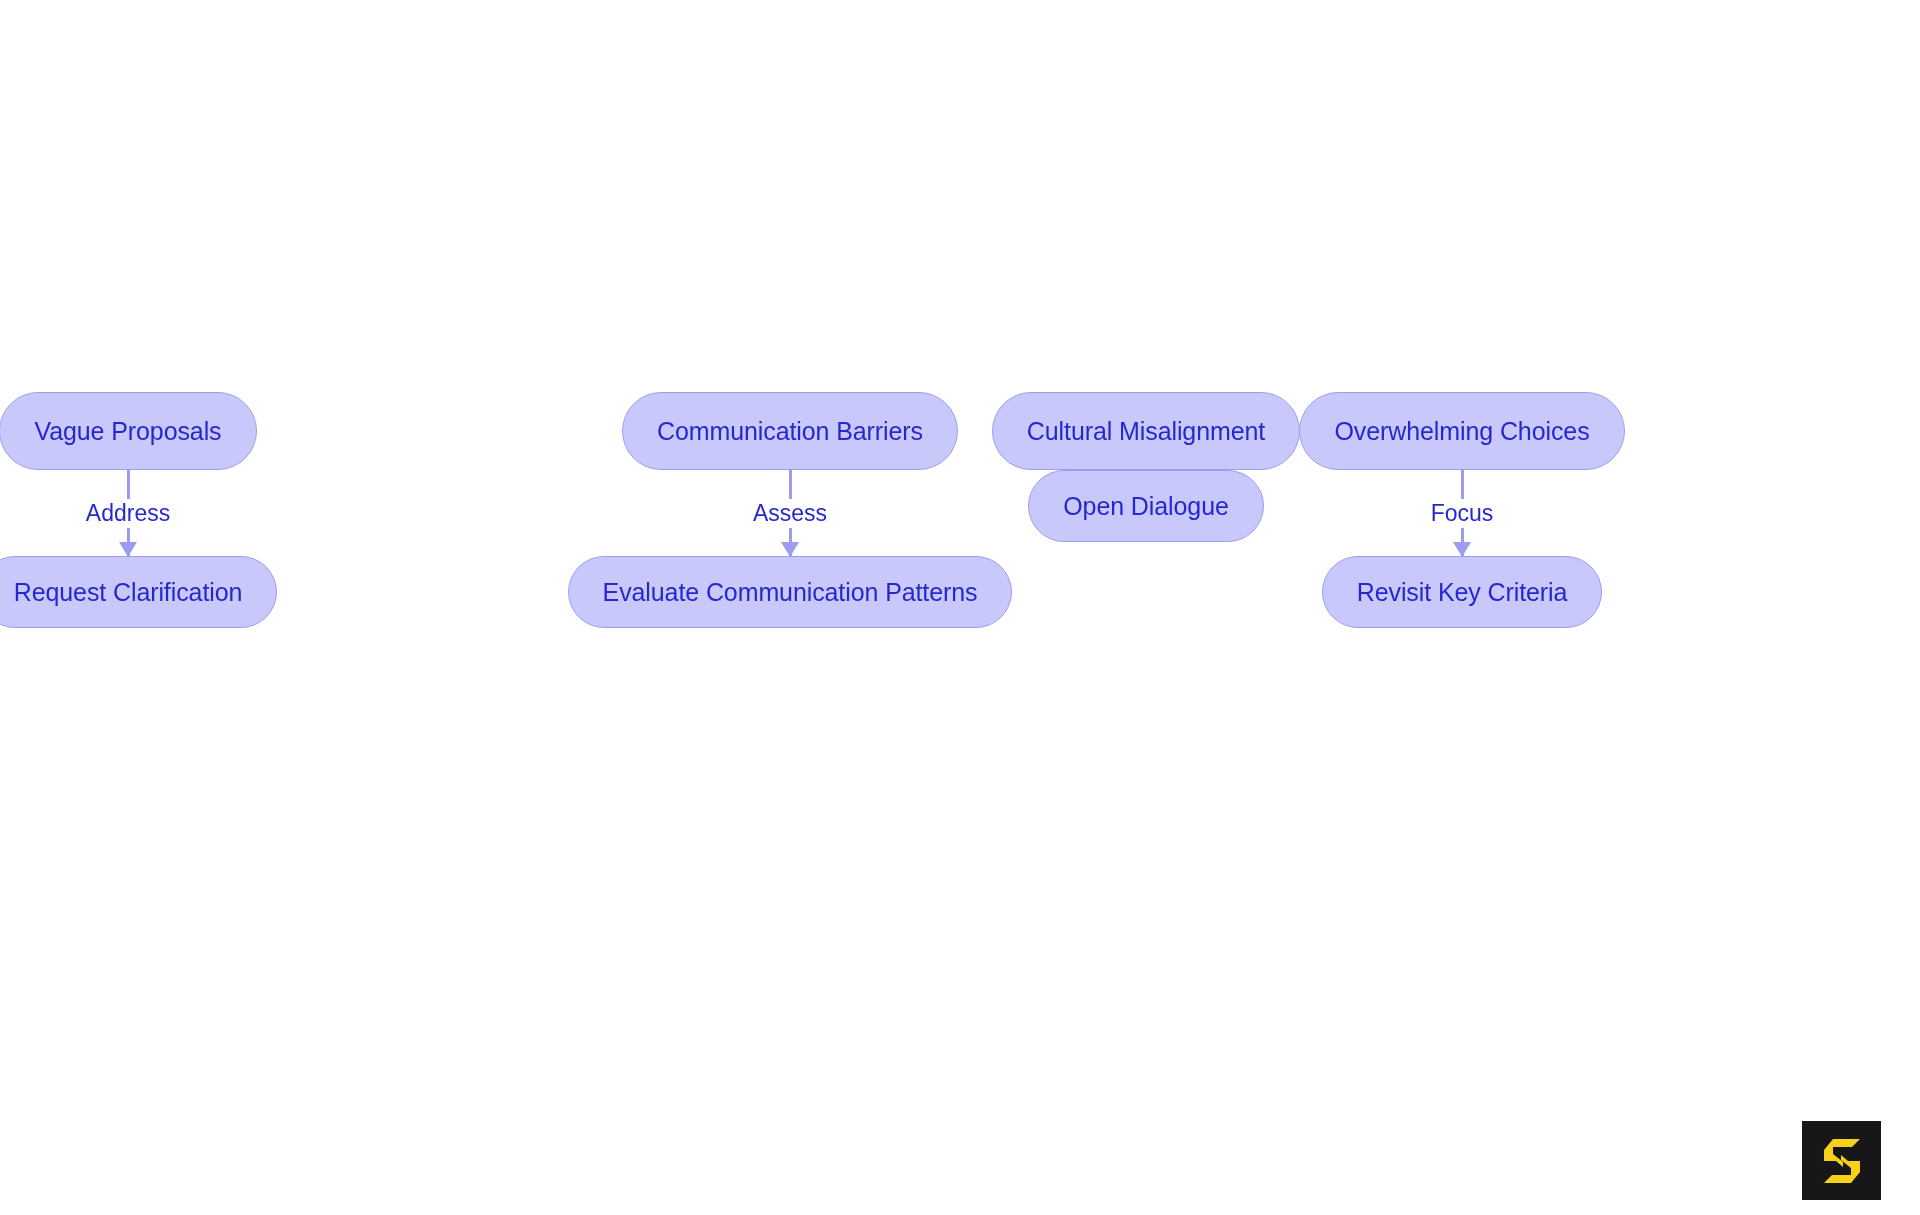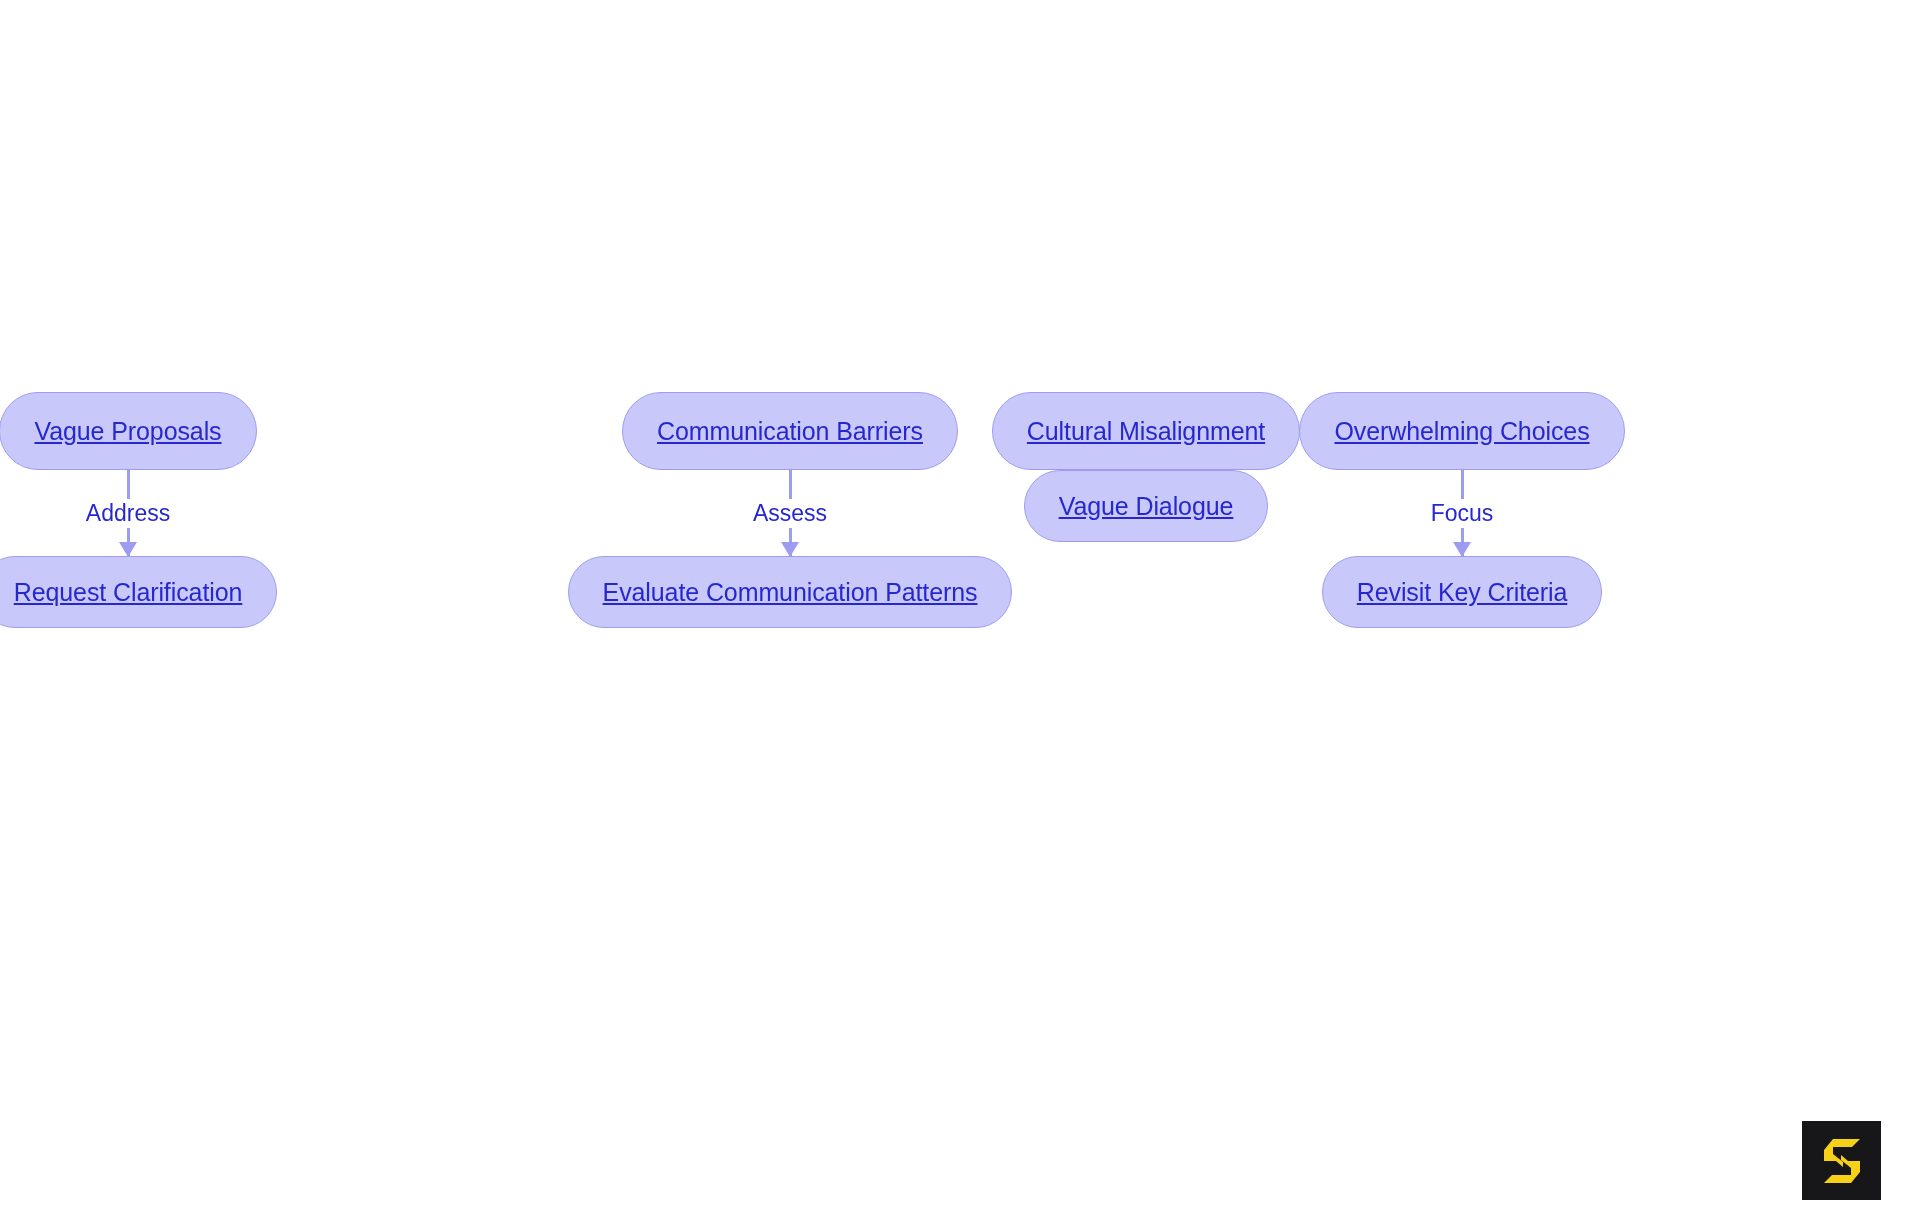--- a/index.html
+++ b/index.html
@@ -36,21 +36,20 @@
     border-radius: 999px;
     color: #2727cf;
     display: flex;
     align-items: center;
     justify-content: center;
     white-space: nowrap;
     letter-spacing: -0.1px;
   }
   .node-label {
     pointer-events: none;
-    text-decoration: underline;
   }
   .node-top {
     height: 78px;
     font-size: 25px;
     padding: 0 34px;
   }
   .node-bottom {
     height: 72px;
     font-size: 25px;
     padding: 0 34px;
@@ -142,21 +141,21 @@
     <div class="node node-bottom">
       <span class="node-label">Evaluate Communication Patterns</span>
     </div>
   </div>
 
   <div class="flow-column" style="left:1026px; top:392px; width:240px;">
     <div class="node node-top">
       <span class="node-label">Cultural Misalignment</span>
     </div>
     <div class="node node-bottom">
-      <span class="node-label">Vague Dialogue</span>
+      <span class="node-label">Open Dialogue</span>
     </div>
   </div>
 
   <div class="flow-column" style="left:1308px; top:392px; width:248px;margin-left:30px;">
     <div class="node node-top">
       <span class="node-label">Overwhelming Choices</span>
     </div>
     <div class="connector">
       <div class="connector-line"></div>
       <div class="connector-arrowhead"></div>

